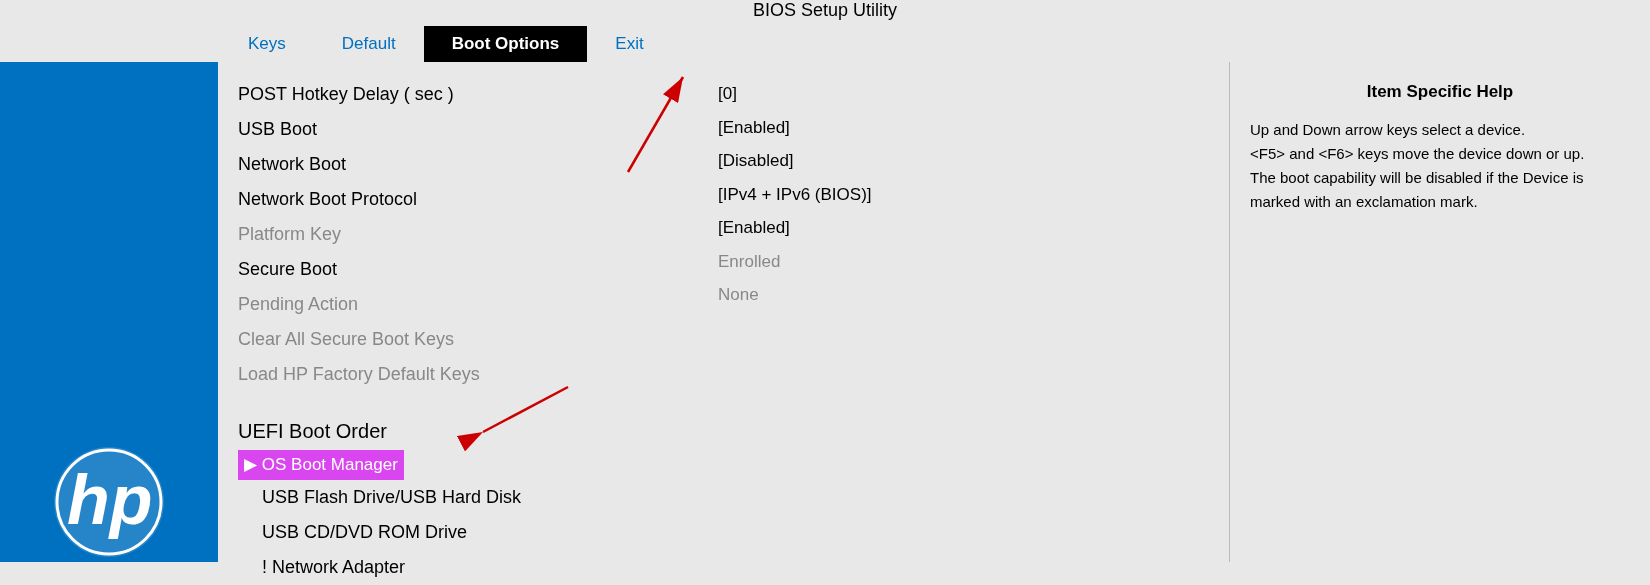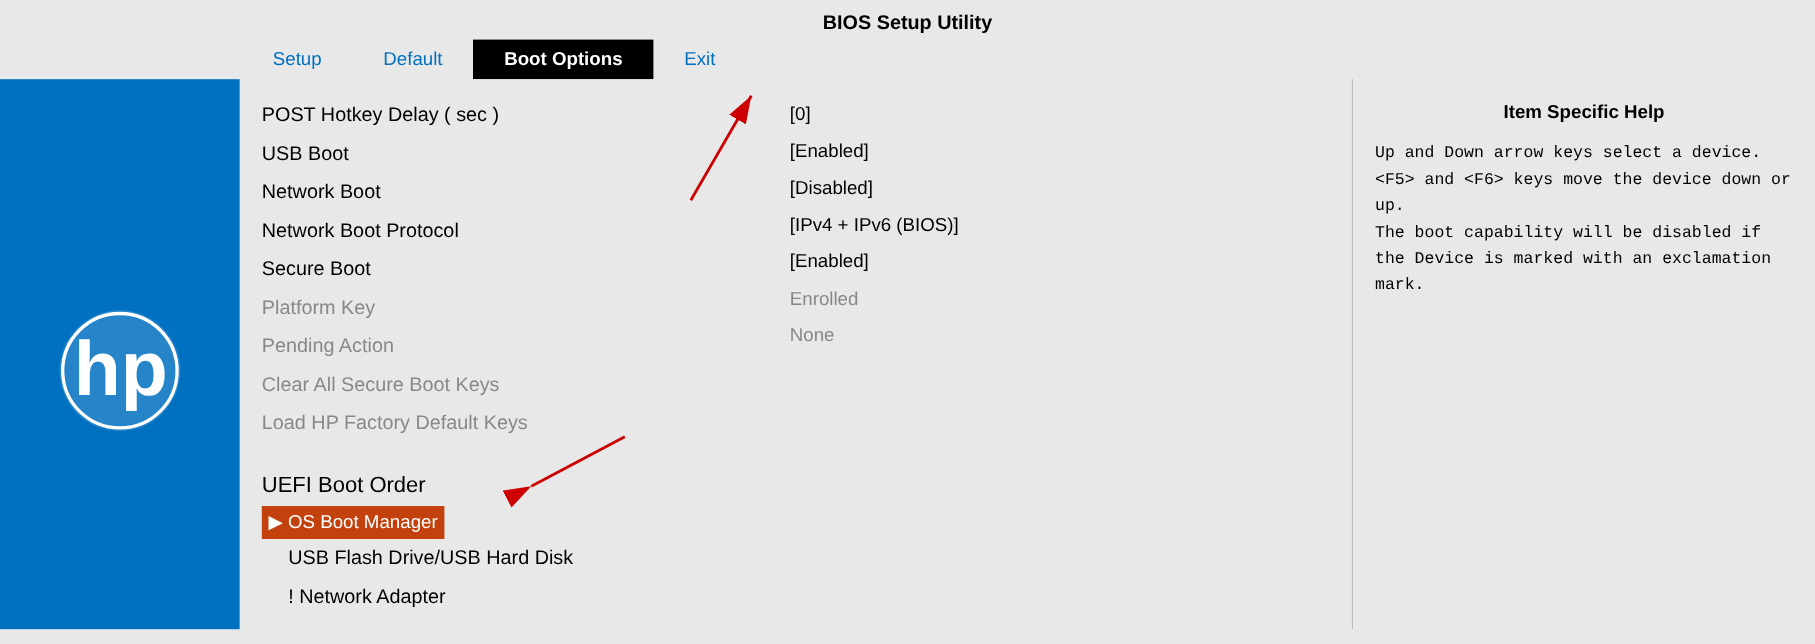--- a/index.html
+++ b/index.html
@@ -8,23 +8,23 @@
       height: 585px;
       font-family: Arial, sans-serif;
       background: #e8e8e8;
       overflow: hidden;
     }
 
     
     .title-bar {
       background: #e8e8e8;
       text-align: center;
-      padding: 10px 0 5px 0;
+      padding: 0 0 5px 0;
       font-size: 18px;
-      font-weight: bold;
+      font-weight: normal;
       color: #000;
     }
 
     
     .nav-bar {
       display: flex;
       background: #e8e8e8;
       padding: 0 0 0 220px;
     }
     .nav-item {
@@ -45,23 +45,24 @@
       display: flex;
       height: 500px;
     }
 
     
     .sidebar {
       width: 218px;
       min-width: 218px;
       background: #0070c0;
       display: flex;
-      align-items: center;
+      align-items: flex-end;
       justify-content: center;
       padding-top: 30px;
+      font-style: italic;
     }
     .hp-logo {
       width: 120px;
       height: 120px;
     }
 
     
     .content-area {
       flex: 1;
       background: #e8e8e8;
@@ -78,21 +79,21 @@
     }
     .menu-item.dimmed {
       color: #888;
     }
     .menu-item.section-header {
       margin-top: 20px;
       font-size: 20px;
       color: #000;
     }
     .menu-item.selected {
-      background: #c2410c;
+      background: #d946ef;
       color: #fff;
       display: inline-flex;
       align-items: center;
       padding: 2px 6px;
       font-size: 17px;
     }
     .menu-item.indented {
       padding-left: 24px;
     }
 
@@ -123,32 +124,31 @@
       text-align: center;
       font-size: 17px;
       font-weight: bold;
       color: #000;
       margin-bottom: 16px;
     }
     .help-text {
       font-size: 15px;
       color: #000;
       line-height: 1.6;
-      font-family: Liberation Mono, monospace;
     }
   </style>
 </head>
 <body>
 
 <div class="title-bar">
   <span>BIOS Setup Utility</span>
 </div>
 
 <div class="nav-bar">
-  <div class="nav-item">Setup</div>
+  <div class="nav-item">Keys</div>
   <div class="nav-item">Default</div>
   <div class="nav-item active">Boot Options</div>
   <div class="nav-item">Exit</div>
 </div>
 
 <div class="main-layout">
 
   <div class="sidebar">
     <svg class="hp-logo" viewBox="0 0 120 120" xmlns="http://www.w3.org/2000/svg">
 
@@ -159,29 +159,30 @@
     </svg>
   </div>
 
   <div class="content-area">
 
     
     <div class="menu-item">POST Hotkey Delay ( sec )</div>
     <div class="menu-item">USB Boot</div>
     <div class="menu-item">Network Boot</div>
     <div class="menu-item">Network Boot Protocol</div>
+    <div class="menu-item dimmed">Platform Key</div>
     <div class="menu-item">Secure Boot</div>
-    <div class="menu-item dimmed">Platform Key</div>
     <div class="menu-item dimmed">Pending Action</div>
     <div class="menu-item dimmed">Clear All Secure Boot Keys</div>
     <div class="menu-item dimmed">Load HP Factory Default Keys</div>
 
     <div class="menu-item section-header">UEFI Boot Order</div>
     <div class="menu-item selected">▶ OS Boot Manager</div>
     <div class="menu-item indented">USB Flash Drive/USB Hard Disk</div>
+    <div class="menu-item indented">USB CD/DVD ROM Drive</div>
     <div class="menu-item indented">! Network Adapter</div>
 
     
     <div class="values-col">
       <div class="value-item">[0]</div>
       <div class="value-item">[Enabled]</div>
       <div class="value-item">[Disabled]</div>
       <div class="value-item">[IPv4 + IPv6 (BIOS)]</div>
       <div class="value-item">[Enabled]</div>
       <div class="value-item dimmed">Enrolled</div>

